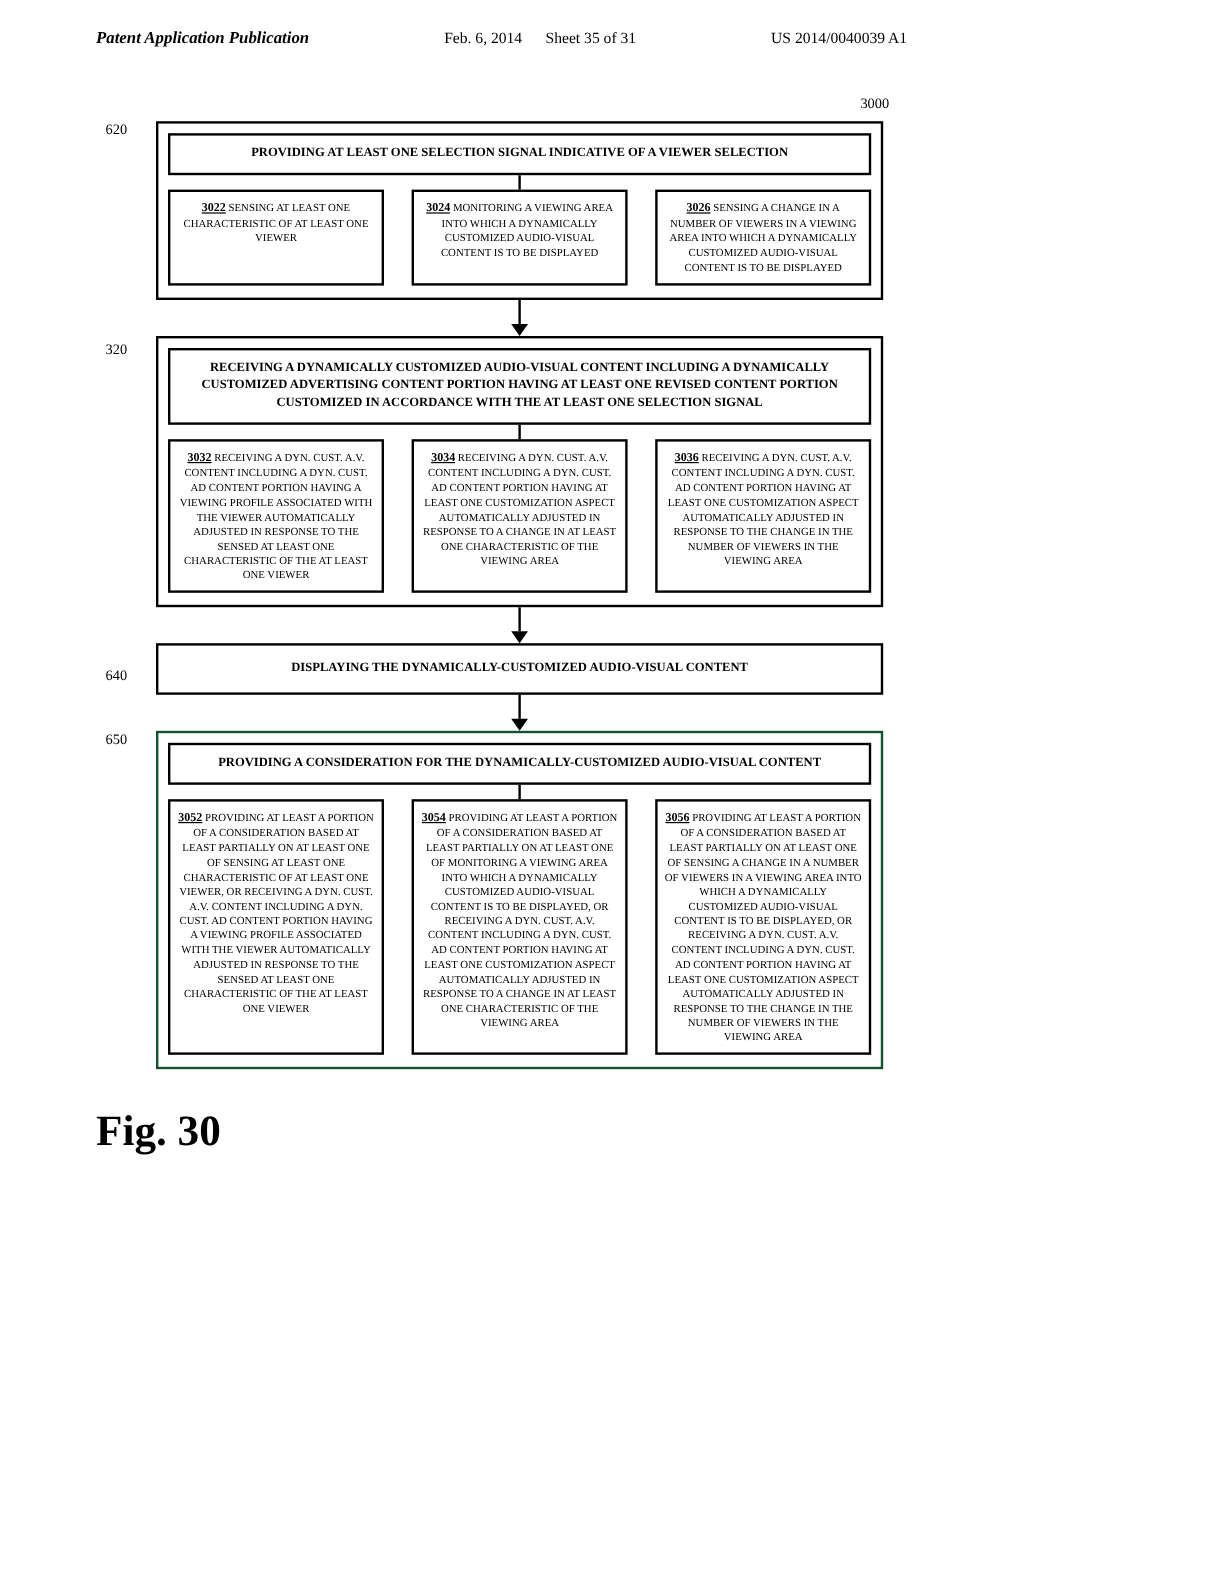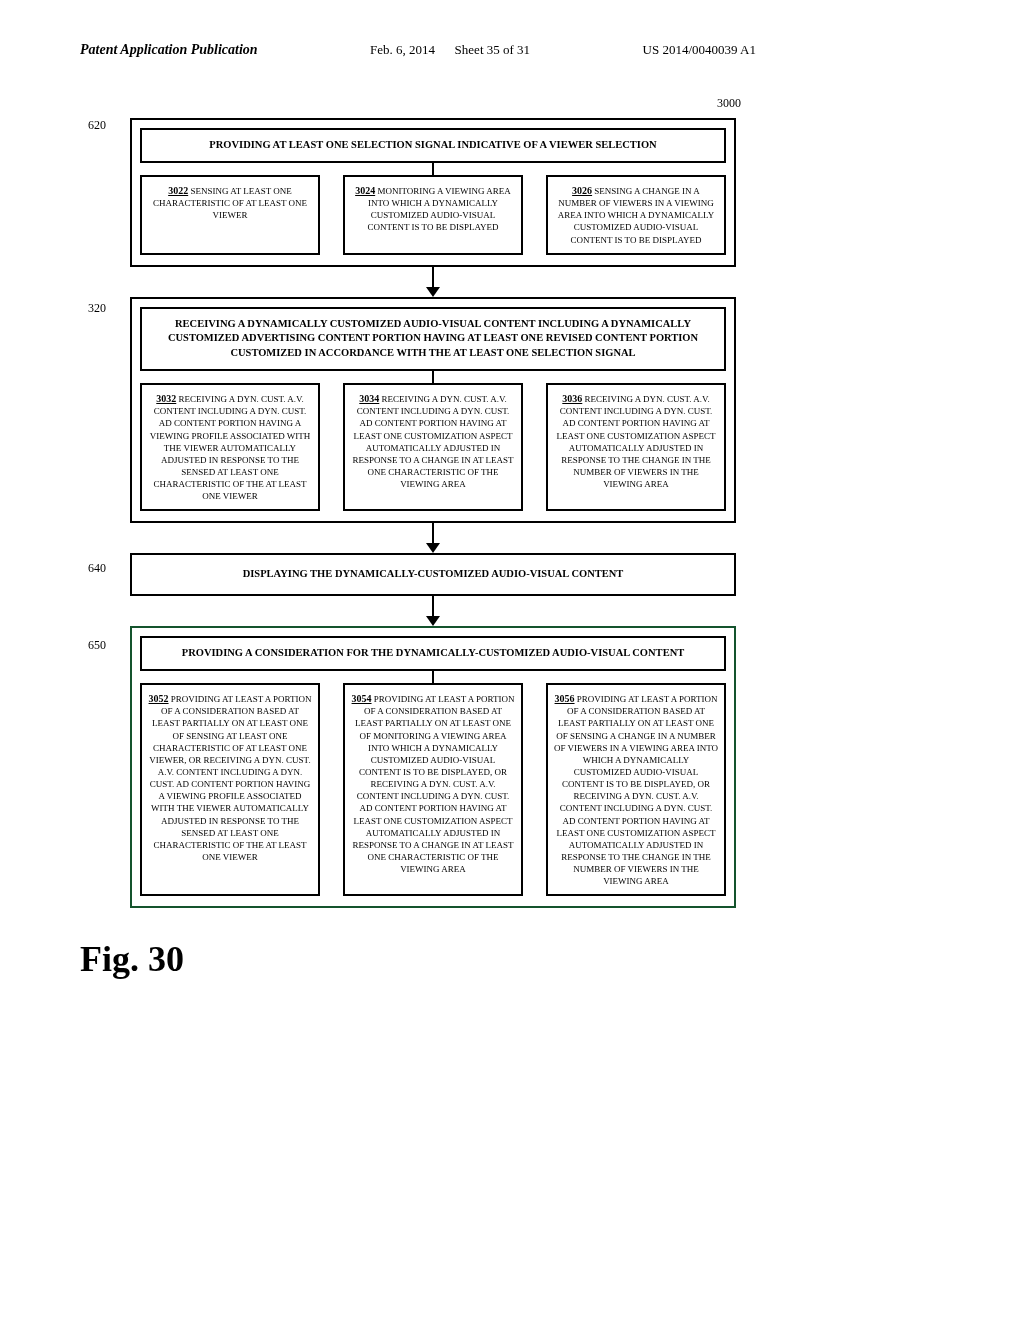--- a/index.html
+++ b/index.html
@@ -8,21 +8,21 @@
       min-height: 1320px;
       background: #fff;
       font-family: 'Times New Roman', Times, serif;
       color: #000;
       position: relative;
     }
 
     .page {
       width: 816px;
       min-height: 1320px;
-      padding: 42px 60px 40px 80px;
+      padding: 24px 60px 40px 80px;
       position: relative;
     }
 
     
     .header {
       display: flex;
       justify-content: space-between;
       align-items: baseline;
       margin-bottom: 10px;
       font-size: 13px;
@@ -155,27 +155,27 @@
     .label-630 {
       font-size: 12px;
       position: absolute;
       left: -42px;
       top: 4px;
     }
     .label-640 {
       font-size: 12px;
       position: absolute;
       left: -42px;
-      top: 8px;
+      top: 20px;
     }
     .label-650 {
       font-size: 12px;
       position: absolute;
       left: -42px;
-      top: 12px;
+      top: 0;
     }
 
     .wrapper-640 {
       border: 2px solid #000;
       padding: 8px;
       position: relative;
     }
 
     .wrapper-650 {
       border: 2px solid #14532d;

